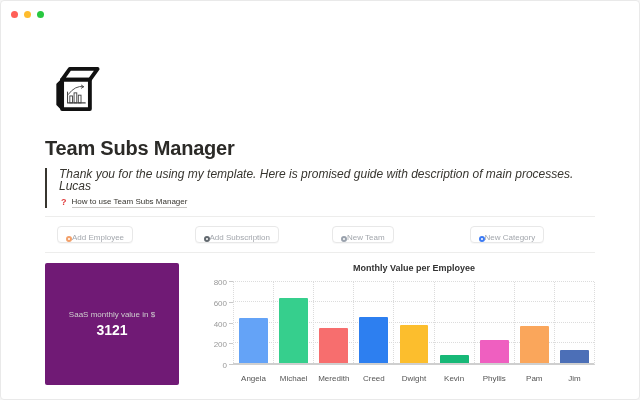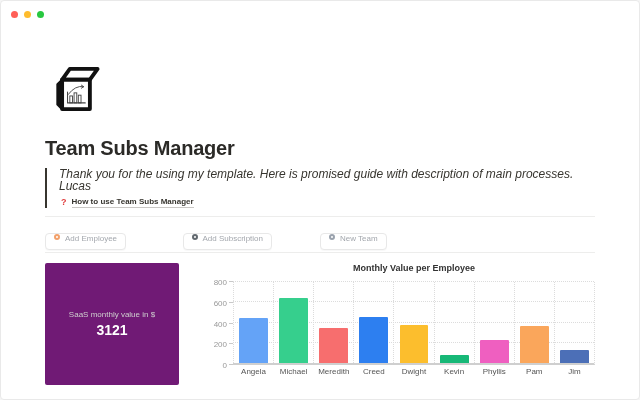--- a/index.html
+++ b/index.html
@@ -22,32 +22,32 @@
   .page-icon { margin:36px 0 0 4px; width:54px; height:52px; }
   .page-icon svg { width:100%; height:100%; }
 
   h1.page-title { margin-top:22px; font-size:20px; font-weight:700; color:#2b2a27; letter-spacing:-0.2px; }
 
   
   .quote { margin-top:8px; border-left:2px solid #37352f; padding-left:12px; }
   .quote-line { font-size:12px; font-style:italic; color:#37352f; line-height:12px; }
   .quote-link-row { display:flex; align-items:center; gap:5px; margin-top:4px; padding-left:2px; }
   .q-icon { color:#e03e3e; font-weight:700; font-size:9px; }
-  .quote-link { font-size:8px; font-weight:700; color:#37352f;
+  .quote-link { font-size:8px; font-weight:400; color:#37352f;
     text-decoration:none; border-bottom:1px solid #c9c7c4; cursor:pointer; line-height:11px; }
 
   .divider { height:1px; background:#ededec; margin-top:8px; }
 
   
   .buttons-row { display:flex; margin-top:9px; height:17px; }
   .btn-col { width:25%; }
   .nbtn {
-    display:inline-flex; align-items:flex-start; gap:5px; height:17px; padding:0 8px;
+    display:inline-flex; align-items:flex-end; height:17px; padding:0 8px;
     background:#fff; border:1px solid #e8e8e8; border-radius:4px;
-    box-shadow:0 1px 1px rgba(0,0,0,0.03); cursor:pointer; margin-left:0;
+    box-shadow:0 1px 1px rgba(0,0,0,0.03); cursor:pointer; margin-left:12px;
   }
   .donut { width:6px; height:6px; border-radius:50%; border:2px solid #999; }
   .blabel { font-size:8px; color:#a3a7ad; white-space:nowrap; }
   .buttons-row + .divider { margin-top:9px; }
 
   
   .columns { display:flex; margin-top:10px; }
   .dark-card {
     width:134px; height:122px; border-radius:2px;
     display:flex; flex-direction:column; align-items:center; justify-content:center;
@@ -64,21 +64,21 @@
   .y-label { position:absolute; right:6px; transform:translateY(50%); font-size:8px; color:#999; }
   .y-tick { position:absolute; right:0; width:4px; height:1px; background:#c9c9c9; }
   .plot {
     position:relative; flex:1; height:83px;
     border-bottom:2px solid #cfcfcf; border-right:1px dotted #dcdcdc;
     display:flex; align-items:flex-end;
   }
   .gridline { position:absolute; left:0; right:0; height:0; border-top:1px dotted #dcdcdc; }
   .slot { position:relative; flex:1; height:100%; display:flex; align-items:flex-end; justify-content:center; border-left:1px dotted #dcdcdc; }
   .bar { width:74%; border-radius:1px 1px 0 0; }
-  .x-label { position:absolute; top:100%; margin-top:4px; left:50%; transform:translateX(-50%);
+  .x-label { position:absolute; top:100%; margin-top:11px; left:50%; transform:translateX(-50%);
     font-size:8px; color:#555; white-space:nowrap; }
 </style>
 </head>
 <body>
 
 <div class="window">
   <div class="titlebar">
     <span class="dot red"></span>
     <span class="dot yellow"></span>
     <span class="dot green"></span>
@@ -126,20 +126,26 @@
     </div>
   </div>
 
   <div class="btn-col">
     <div class="nbtn">
       <span class="donut" style="border-color: rgb(154, 162, 173);"></span>
       <span class="blabel">New Team</span>
     </div>
   </div>
 
+  <div class="btn-col">
+    <div class="nbtn">
+      <span class="donut" style="border-color: rgb(61, 123, 244);"></span>
+      <span class="blabel">New Category</span>
+    </div>
+  </div>
 </div>
 
     <div class="divider"></div>
 
     <div class="columns">
       <div class="dark-card" id="dark-card" style="background: #701a75;">
         <div class="card-label">SaaS monthly value in $</div>
         <div class="card-value">3121</div>
       </div>
 

